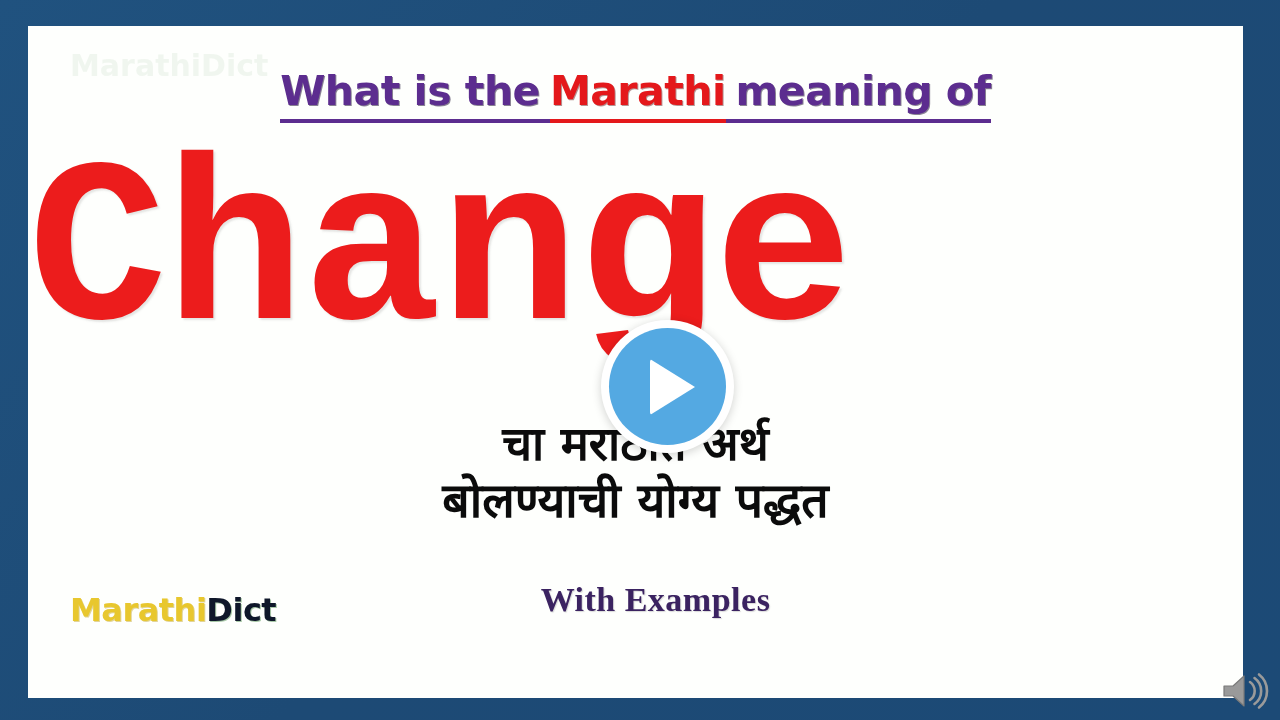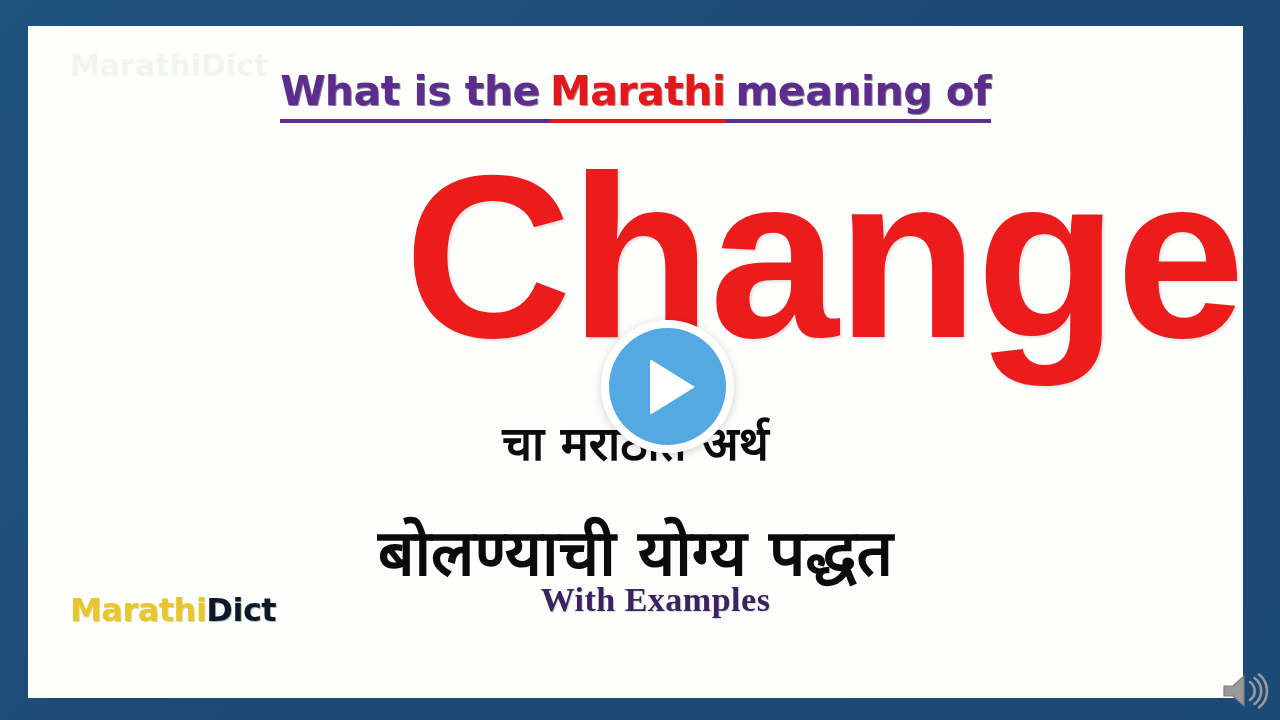--- a/index.html
+++ b/index.html
@@ -68,44 +68,43 @@
     height: 41px;
     padding-bottom: 4px;
   }
 
   
   #headword {
     position: absolute;
     left: 0;
     top: 115px;
     width: 100%;
-    text-align: right;
-    font-family: Liberation Sans, sans-serif;
+    text-align: left;
+    font-family: Liberation Mono, monospace;
     font-weight: bold;
     font-size: 232px;
     line-height: 1;
     color: #ec1c1c;
     letter-spacing: -2px;
     text-shadow: 2px 2px 2px rgba(170,170,170,.30);
-    padding-left: 8px;
   }
 
   
   .deva {
     position: absolute;
     left: 0;
     width: 100%;
     text-align: center;
     color: #0b0b0b;
     font-family: "DejaVu Sans", "Liberation Sans", sans-serif;
     font-weight: 600;
     line-height: 1.12;
   }
   #deva-line-1 { top: 392px; font-size: 47px; }
-  #deva-line-2 { top: 492px; font-size: 64px; }
+  #deva-line-2 { top: 448px; font-size: 48px; }
 
   
   #with-examples {
     position: absolute;
     left: 0;
     top: 555px;
     width: 100%;
     text-align: center;
     font-family: "Liberation Serif", "DejaVu Serif", serif;
     font-weight: bold;

